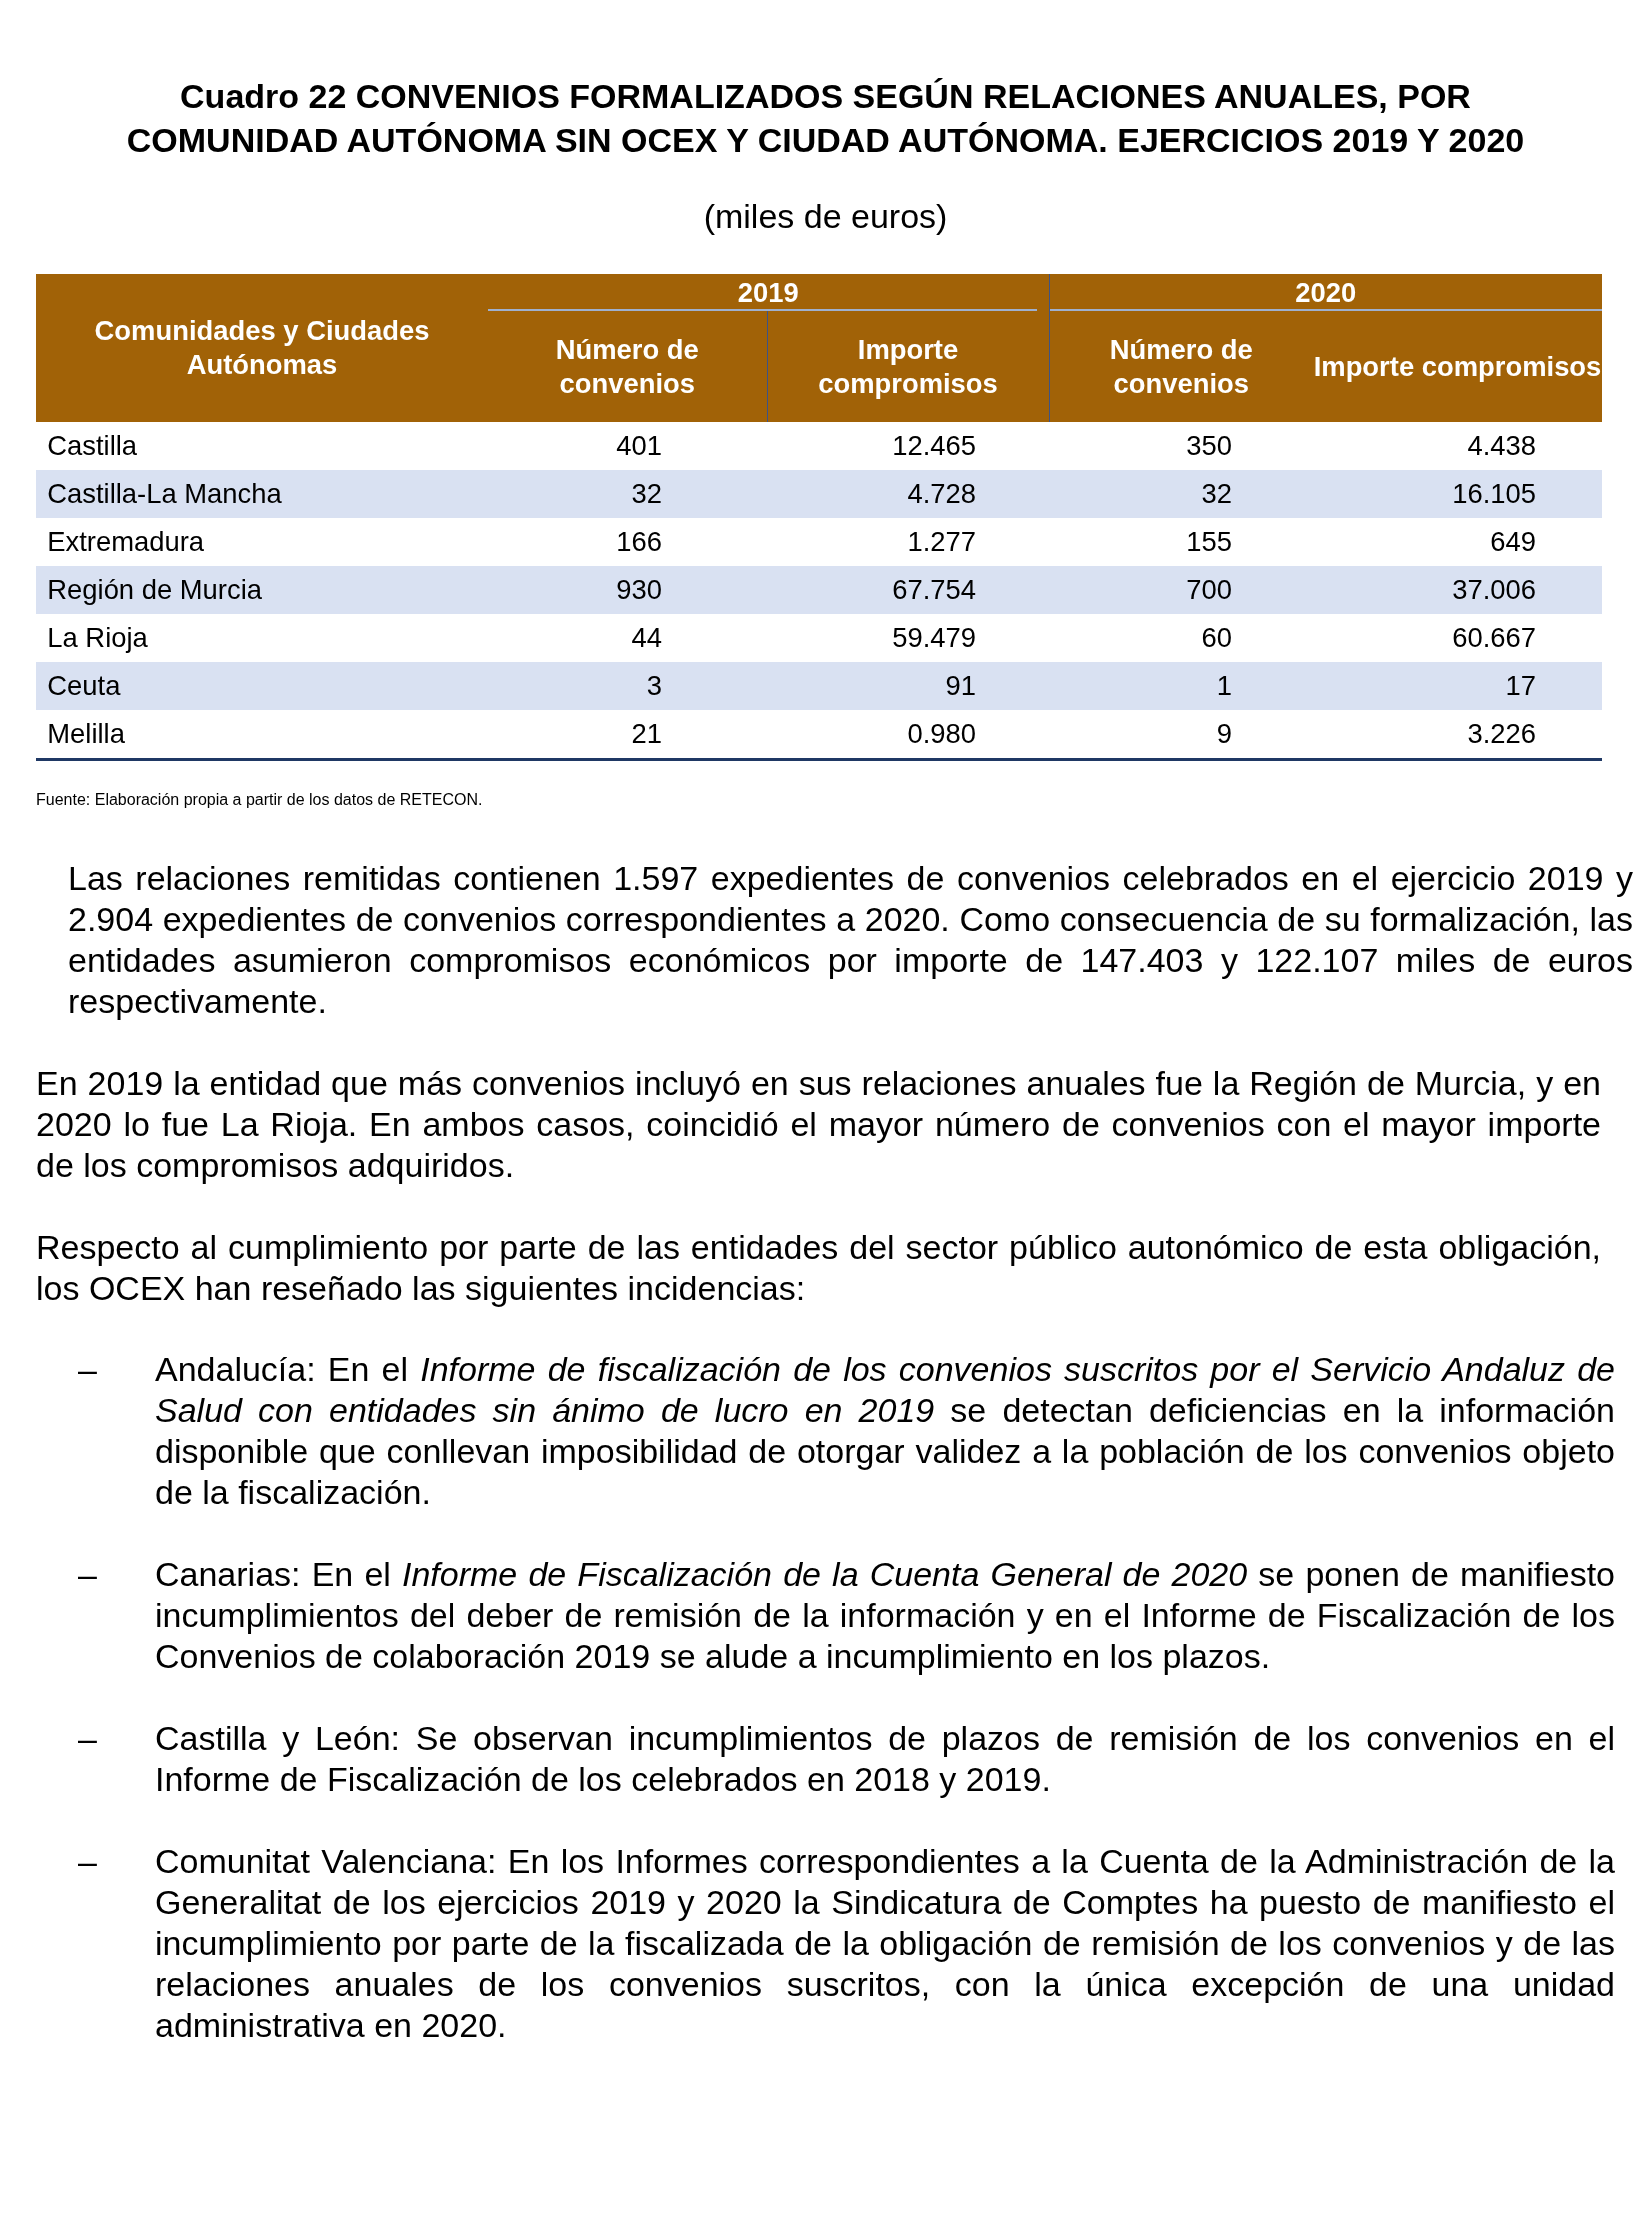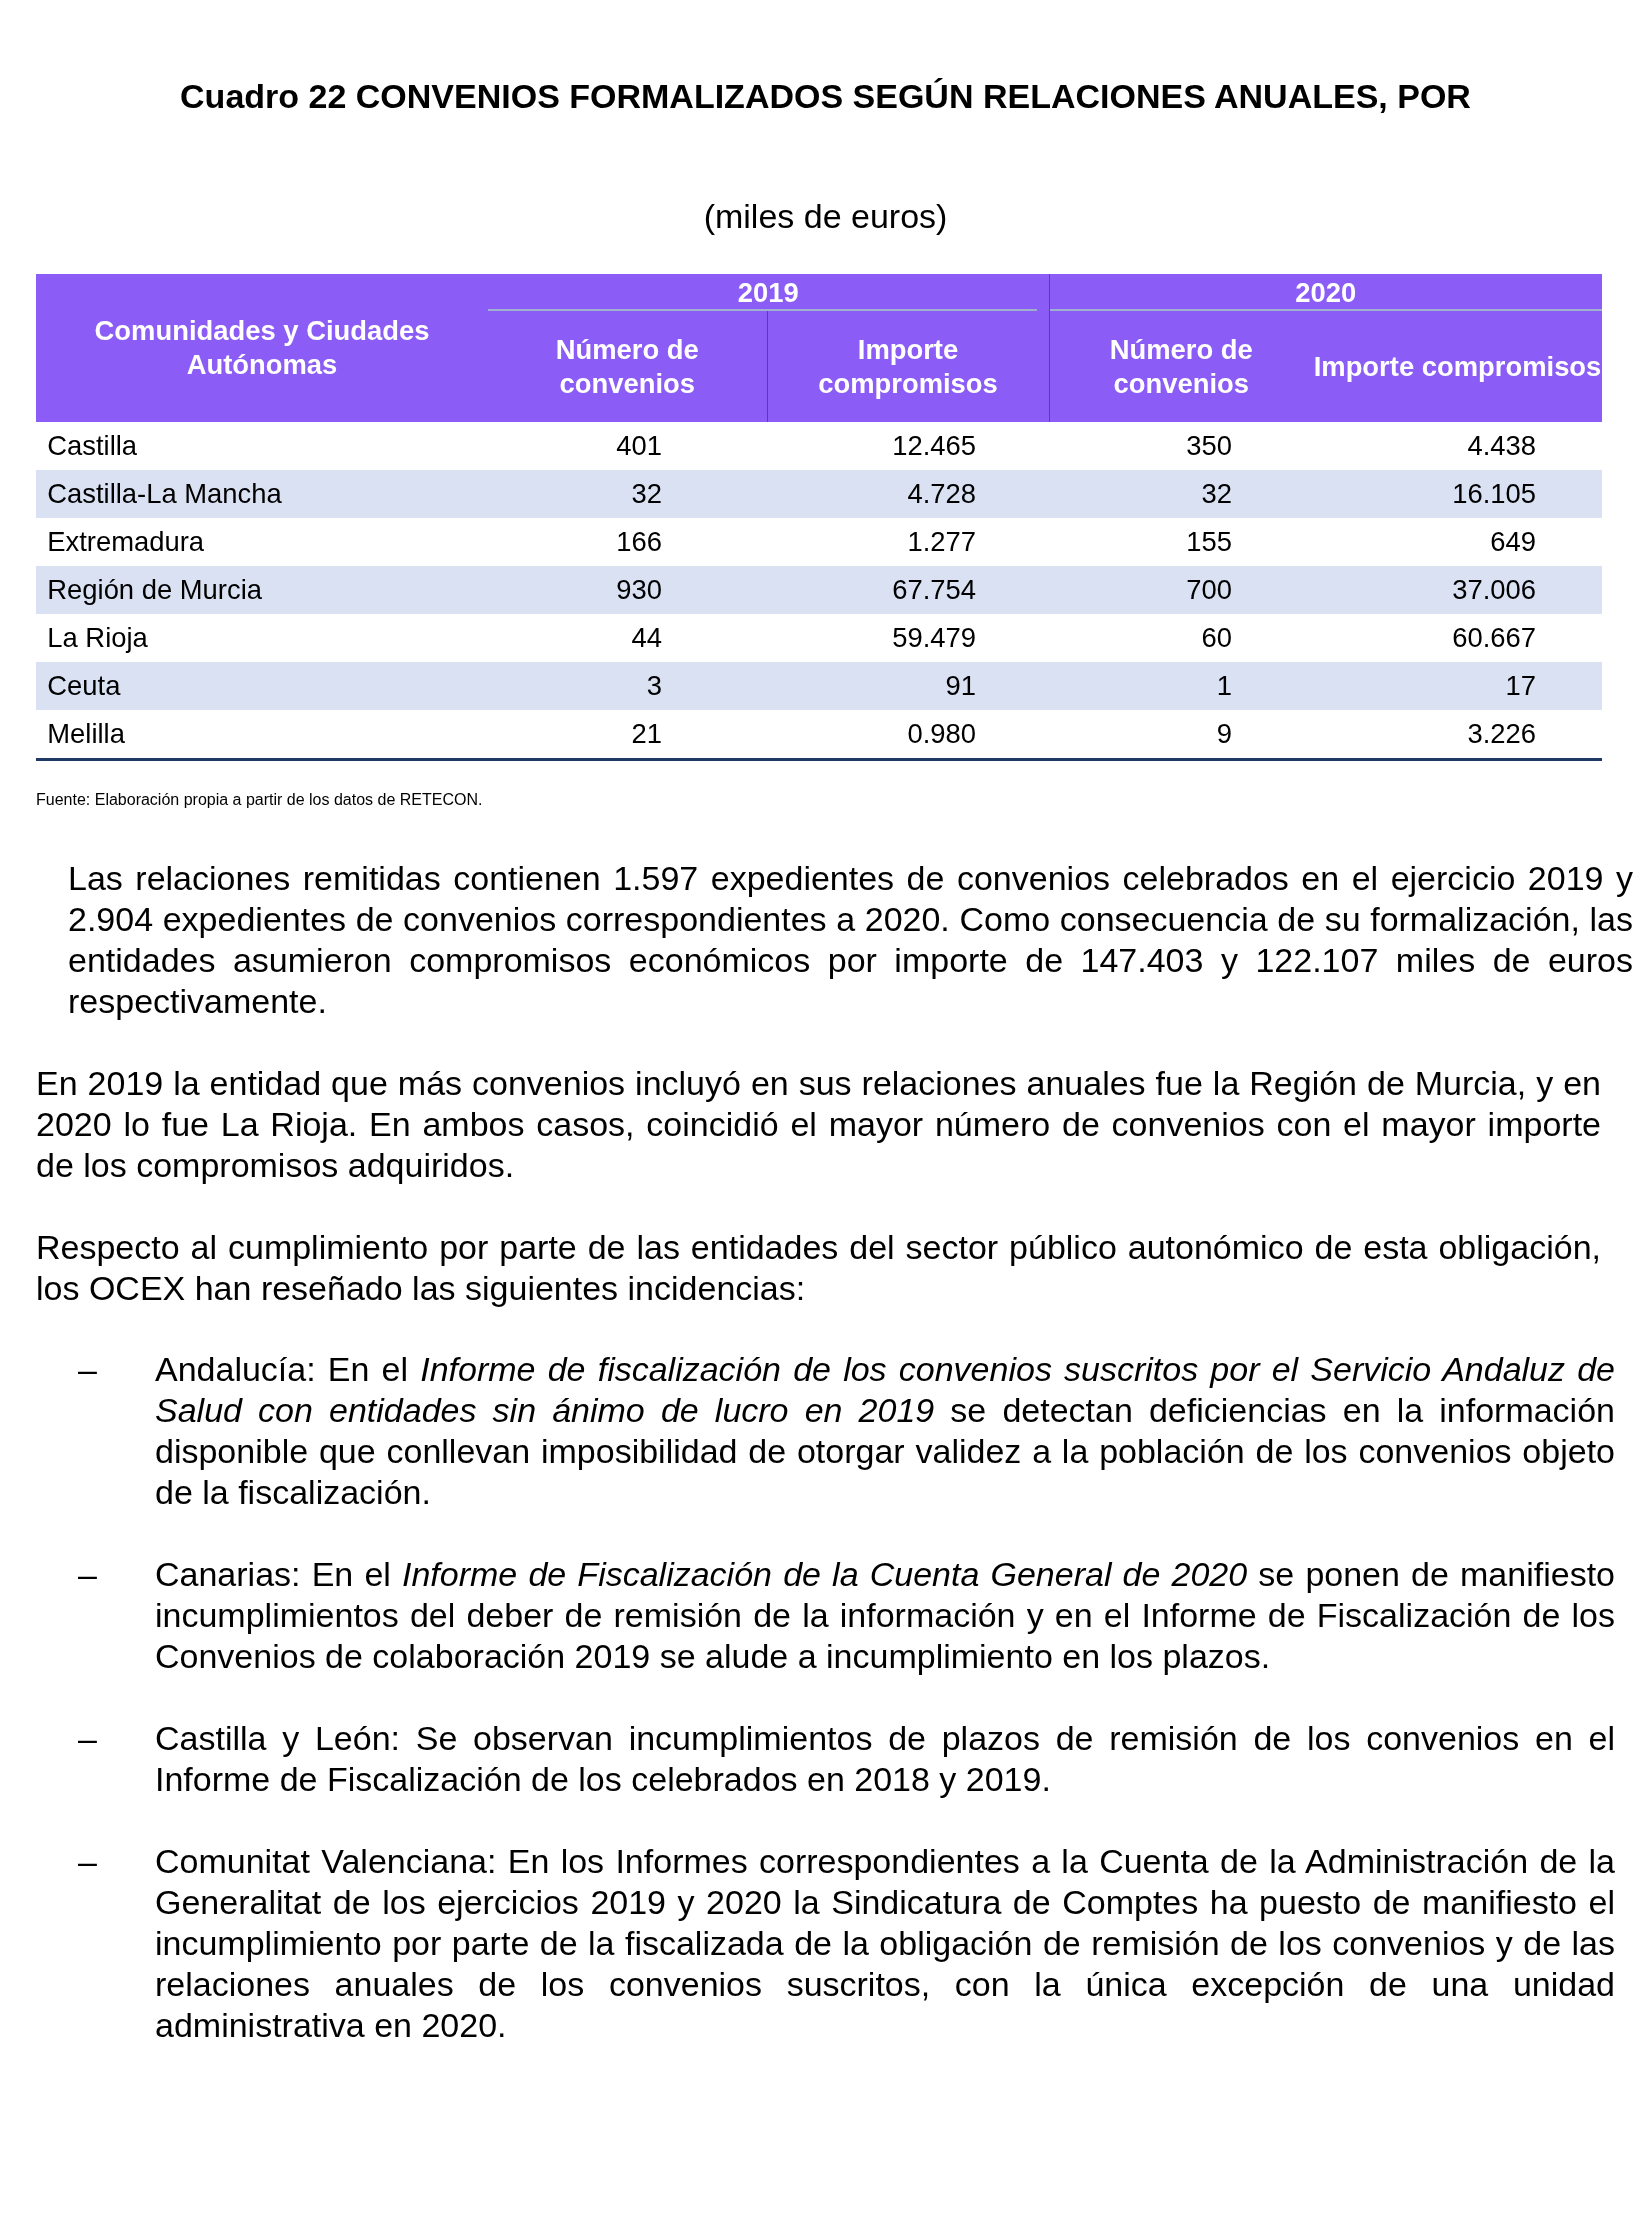--- a/index.html
+++ b/index.html
@@ -19,21 +19,21 @@
   table.data {
     position: absolute; left: 36px; top: 274px; width: 1565px;
     border-collapse: collapse; table-layout: fixed;
   }
   table.data col.c0 { width: 452px; }
   table.data col.c1 { width: 279px; }
   table.data col.c2 { width: 282px; }
   table.data col.c3 { width: 264px; }
   table.data col.c4 { width: 289px; }
   thead th {
-    background: #8b5cf6; color: #fff; font-weight: bold; font-size: 27.4px;
+    background: #a16207; color: #fff; font-weight: bold; font-size: 27.4px;
     line-height: 34px; text-align: center; padding: 0;
   }
   thead th.year { height: 37px; vertical-align: middle; position: relative; }
   thead th.year span.rule {
     position: absolute; left: 0; right: 11.3px; bottom: 0; height: 1.6px; background: #9fb0cf;
   }
   thead th.year2 span.rule { left: 0; right: 0; }
   thead th.sub { height: 111px; vertical-align: middle; }
   thead th.group { vertical-align: middle; }
   thead th.vsep { border-left: 0.8px solid #3c5386; }
@@ -64,20 +64,21 @@
   .bullet .text {
     position: absolute; left: 105px; width: 1460px; text-align: justify; text-align-last: left; margin-left: 14px;
   }
   em { font-style: italic; }
 </style>
 </head>
 <body>
 
 <div class="title">
   <div>Cuadro 22 CONVENIOS FORMALIZADOS SEGÚN RELACIONES ANUALES, POR</div>
+  <div>COMUNIDAD AUTÓNOMA SIN OCEX Y CIUDAD AUTÓNOMA. EJERCICIOS 2019 Y 2020</div>
 </div>
 
 <div class="subtitle">(miles de euros)</div>
 
 <table class="data">
   <colgroup>
     <col class="c0">
       <col class="c1">
       <col class="c2">
       <col class="c3">

